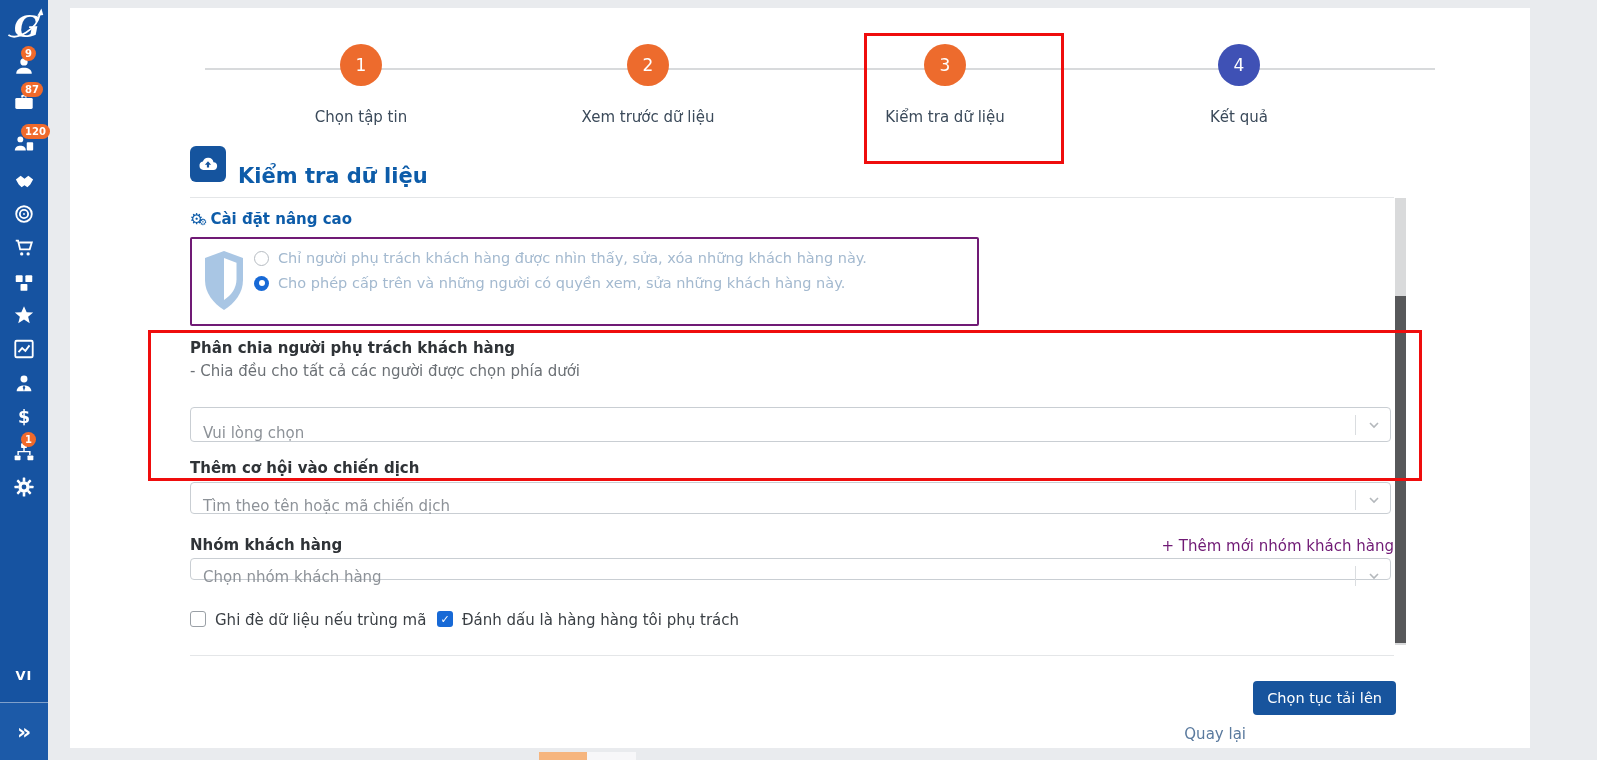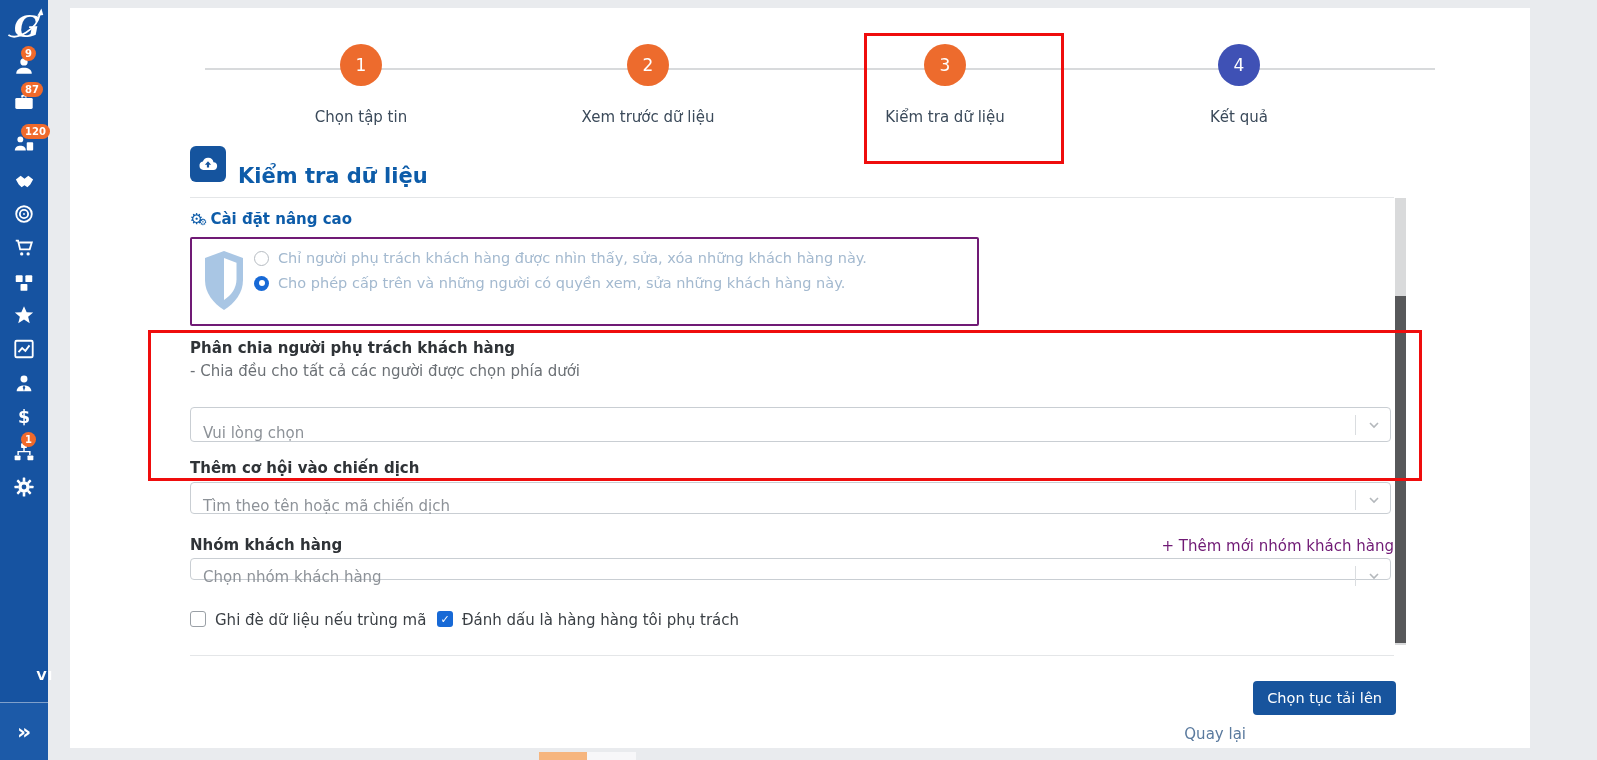--- a/index.html
+++ b/index.html
@@ -6,21 +6,21 @@
   body{width:1597px;height:760px;overflow:hidden;background:#e9ebee;
        font-family:"DejaVu Sans","Liberation Sans",sans-serif;}
   .screen{position:relative;width:1597px;height:760px;background:#e9ebee;}
 
   
   .sidebar{position:absolute;left:0;top:0;width:48px;height:760px;background:#1653a1;z-index:5;}
   .logo{position:absolute;left:0;top:2px;width:48px;height:50px;display:flex;align-items:center;justify-content:center;cursor:pointer;}
   .nav-item{position:absolute;left:0;width:48px;height:30px;display:flex;align-items:center;justify-content:center;cursor:pointer;}
   .nav-badge{position:absolute;top:-7px;left:21px;background:#f06a2b;color:#fff;font-size:10px;
              line-height:15px;padding:0 4px;border-radius:9px;font-weight:bold;white-space:nowrap;z-index:6;}
-  .lang{position:absolute;left:0;top:668px;width:48px;text-align:center;color:#fff;font-size:13px;font-weight:bold;letter-spacing:1px;cursor:pointer;padding-left:21px;}
+  .lang{position:absolute;left:0;top:668px;width:48px;text-align:center;color:#fff;font-size:13px;font-weight:bold;letter-spacing:1px;cursor:pointer;}
   .side-divider{position:absolute;left:0;top:702px;width:48px;height:1px;background:rgba(255,255,255,.45);}
   .collapse-btn{position:absolute;left:0;top:703px;width:48px;height:57px;background:#1c5aa8;display:flex;align-items:center;justify-content:center;
                 color:#fff;font-size:22px;font-weight:bold;cursor:pointer;}
 
   
   .card{position:absolute;left:70px;top:8px;width:1460px;height:740px;background:#ffffff;z-index:2;}
 
   
   .step-line{position:absolute;left:135px;top:60px;width:1230px;height:2px;background:#d8dadc;}
   .step{position:absolute;top:36px;width:2px;cursor:pointer;}

